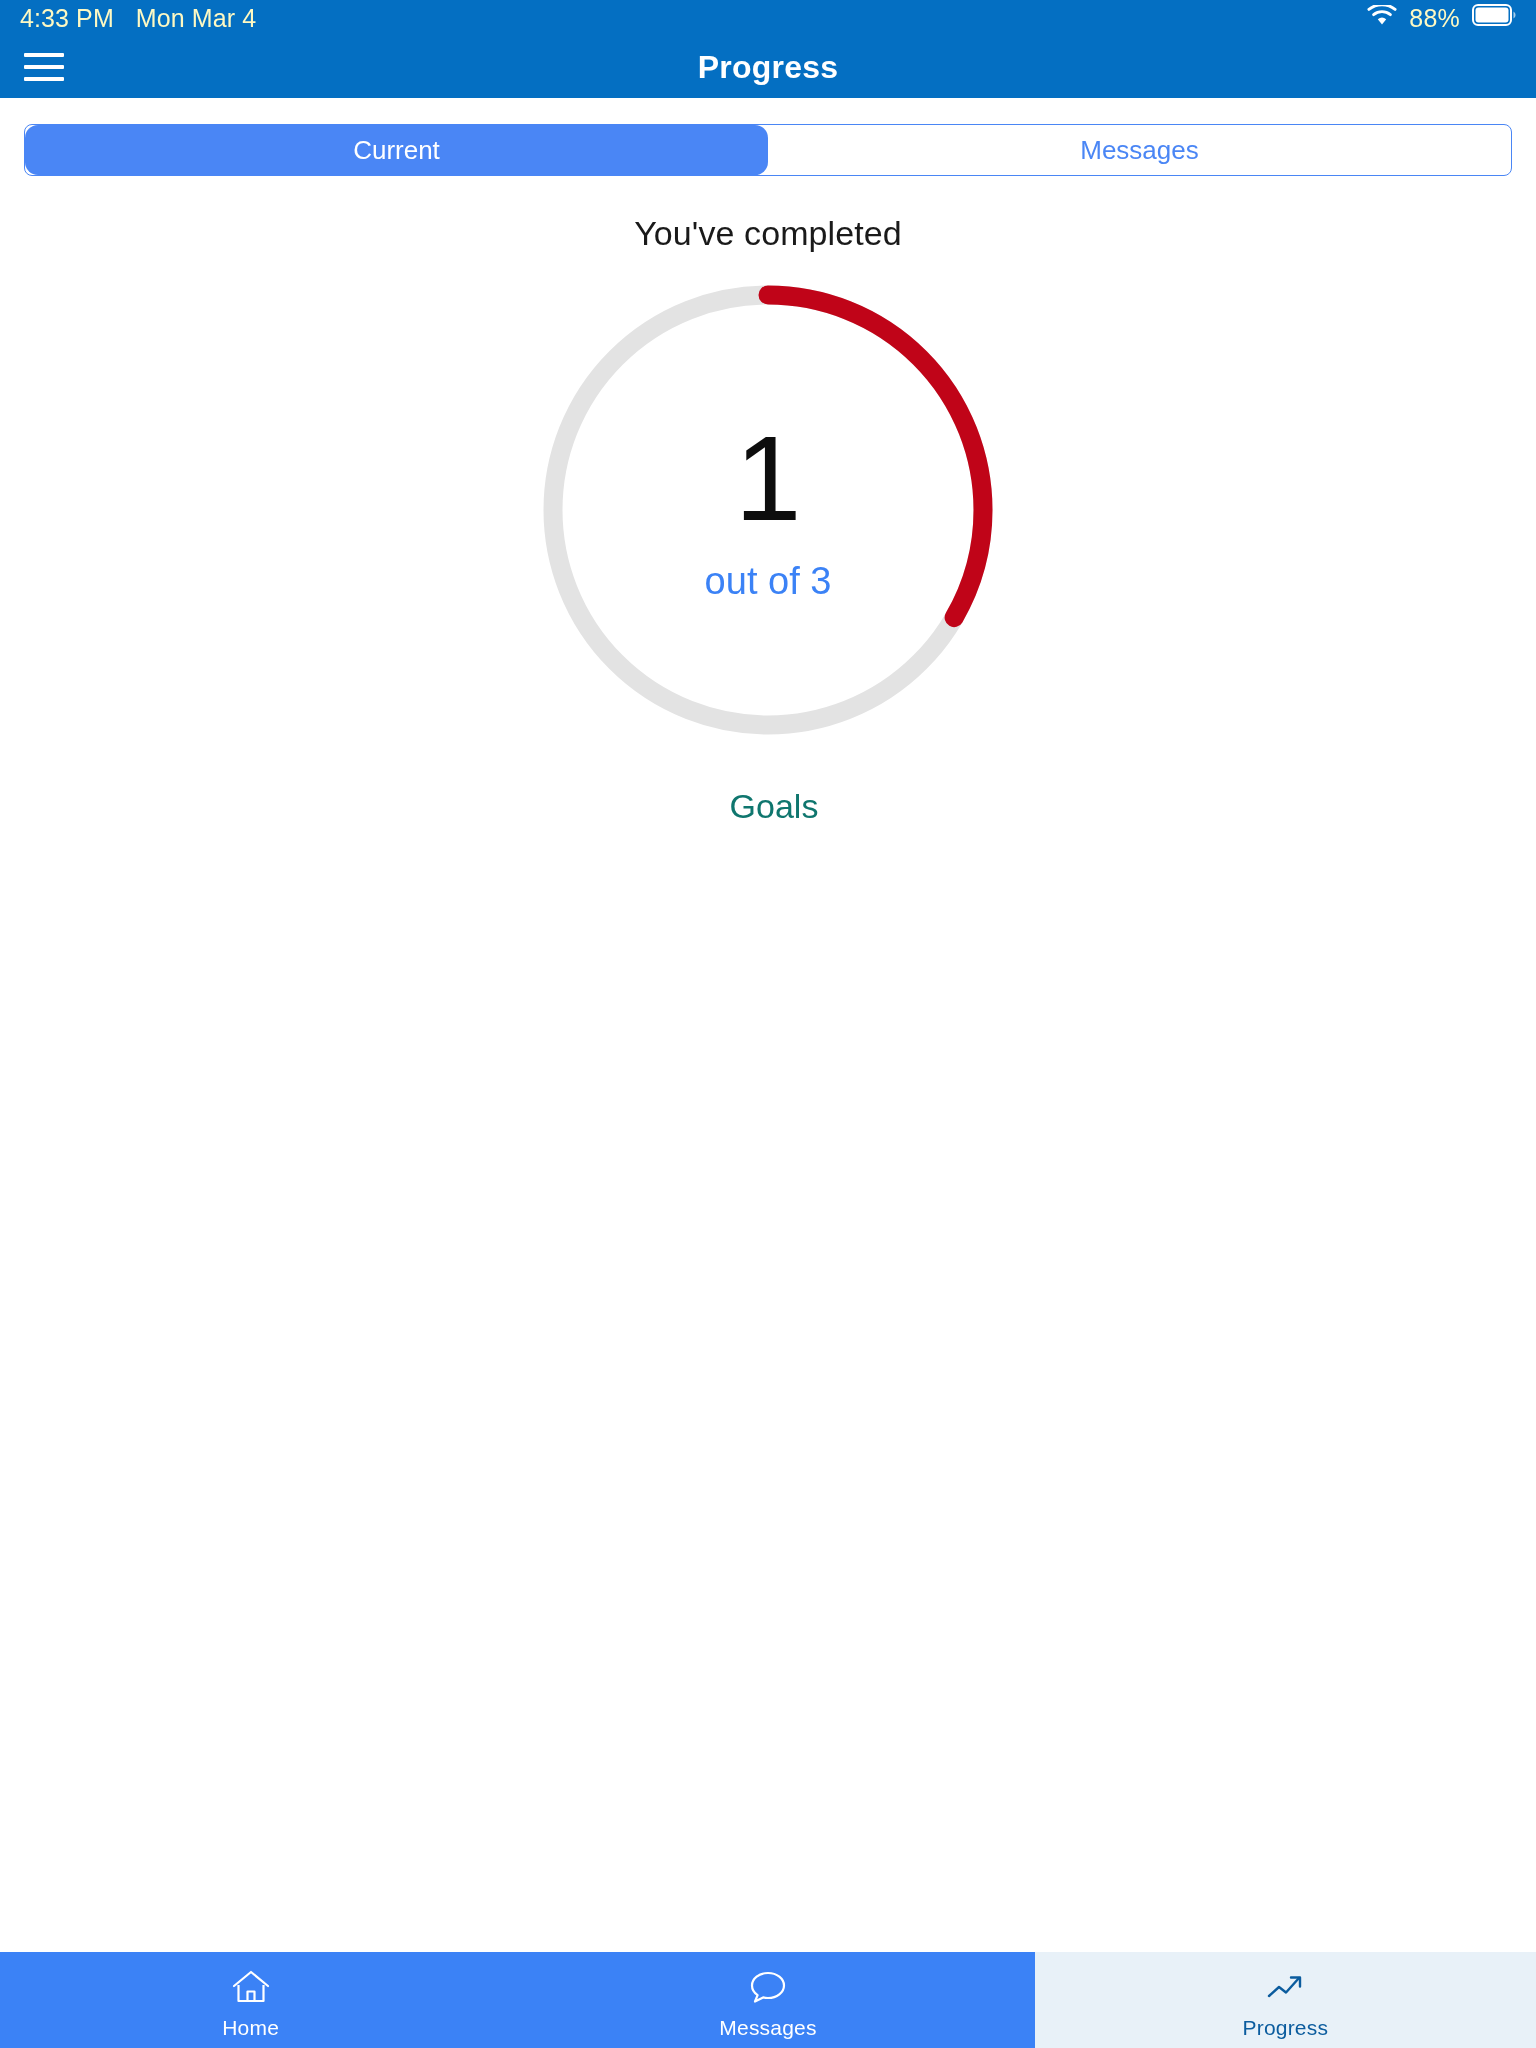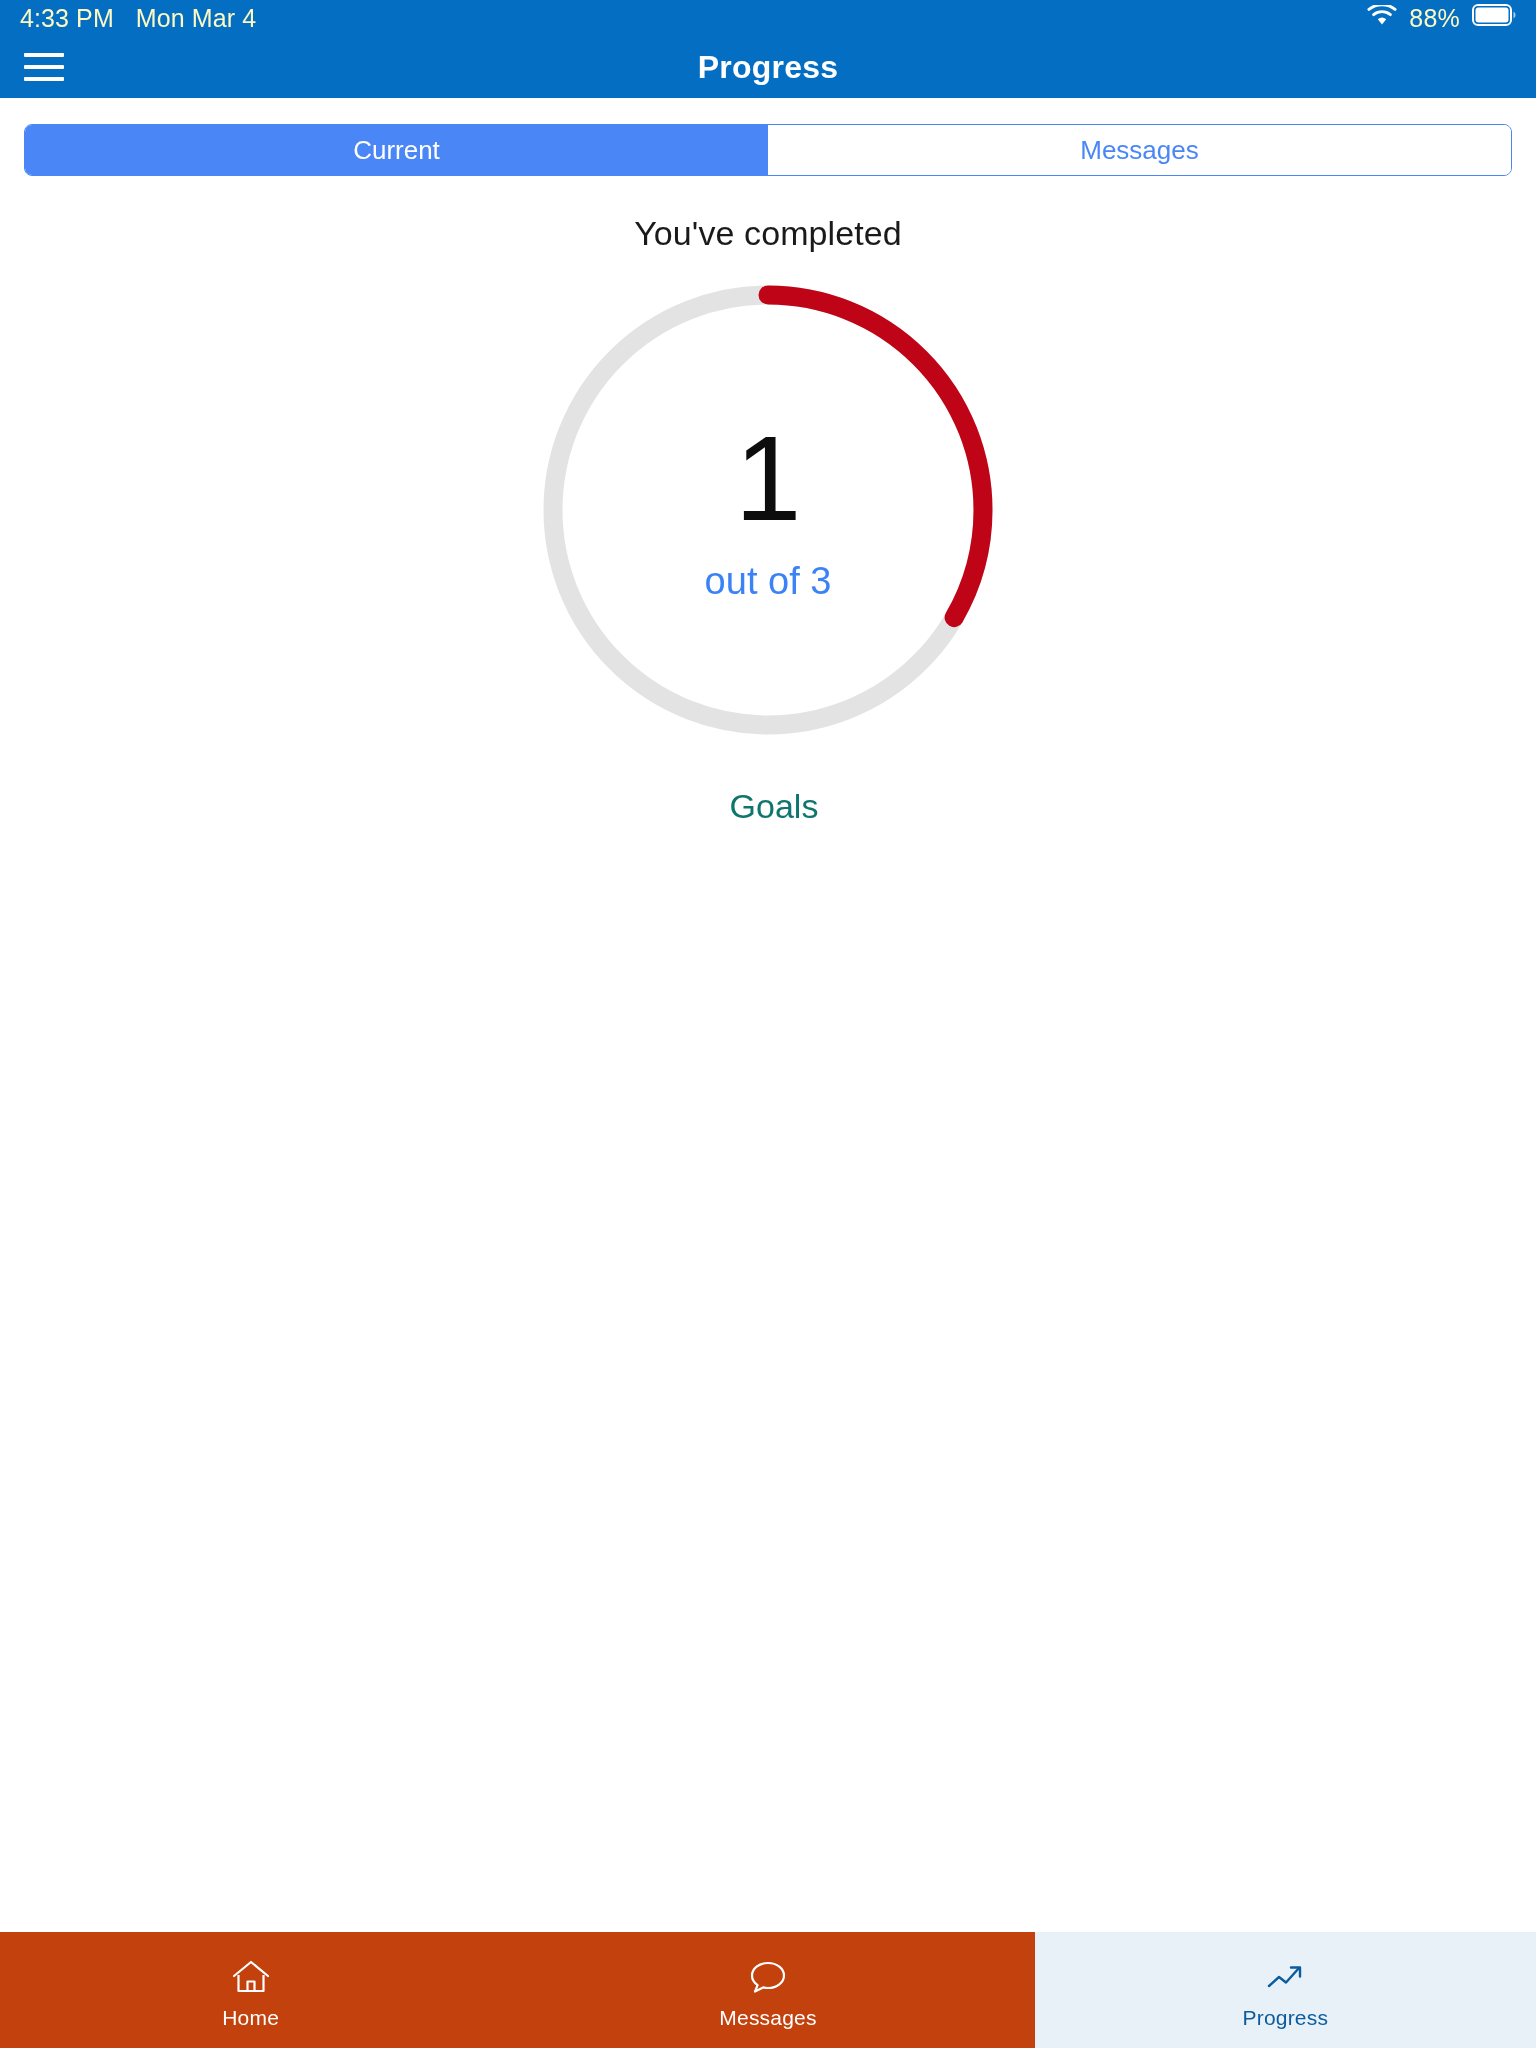--- a/index.html
+++ b/index.html
@@ -94,20 +94,21 @@
   .segment-item {
     flex: 1 1 50%;
     display: flex;
     align-items: center;
     justify-content: center;
     font-size: 26px;
     color: #4a86f5;
     background: #ffffff;
     cursor: pointer;
     user-select: none;
+    border-radius: 13px;
   }
   .segment-item.active {
     background: #4a86f5;
     color: #ffffff;
   }
 
   
   .content {
     flex: 1 1 auto;
     display: flex;
@@ -150,23 +151,23 @@
   }
   .ring-caption {
     margin-top: 42px;
     font-size: 34px;
     color: #0f766e;
     margin-left: 12px;
   }
 
   
   .tab-bar {
-    height: 116px;
-    display: flex;
-    background: #c2410c;
+    height: 96px;
+    display: flex;
+    background: #3b82f6;
     flex: 0 0 auto;
     gap: 16px;
   }
   .tab-item {
     flex: 1 1 25%;
     display: flex;
     flex-direction: column;
     align-items: center;
     justify-content: center;
     gap: 6px;

